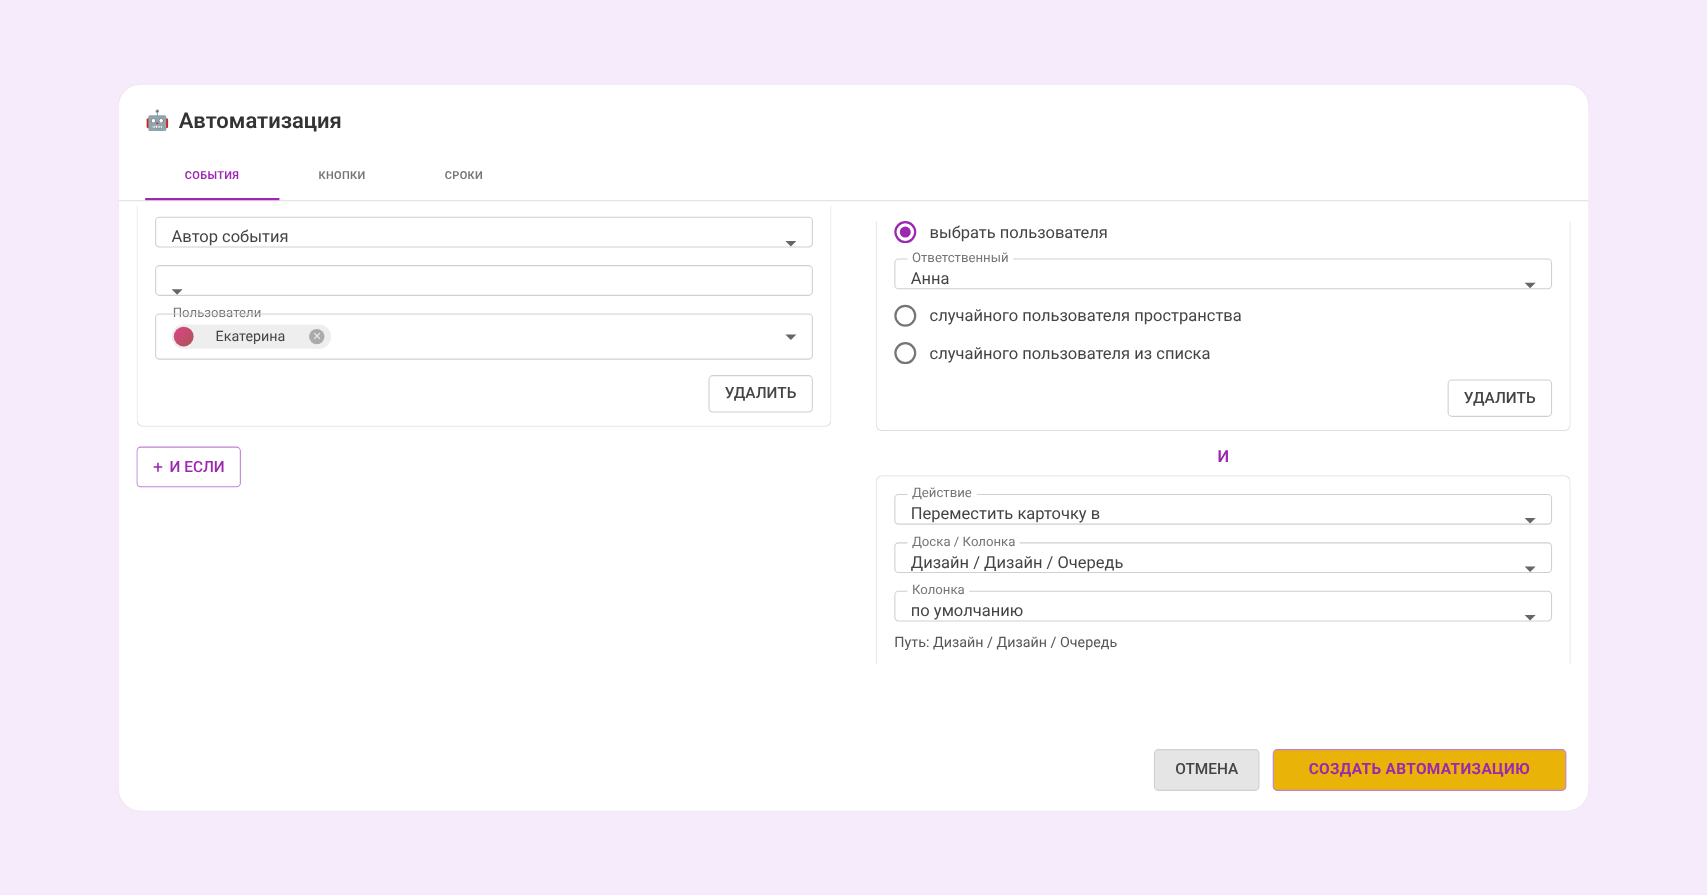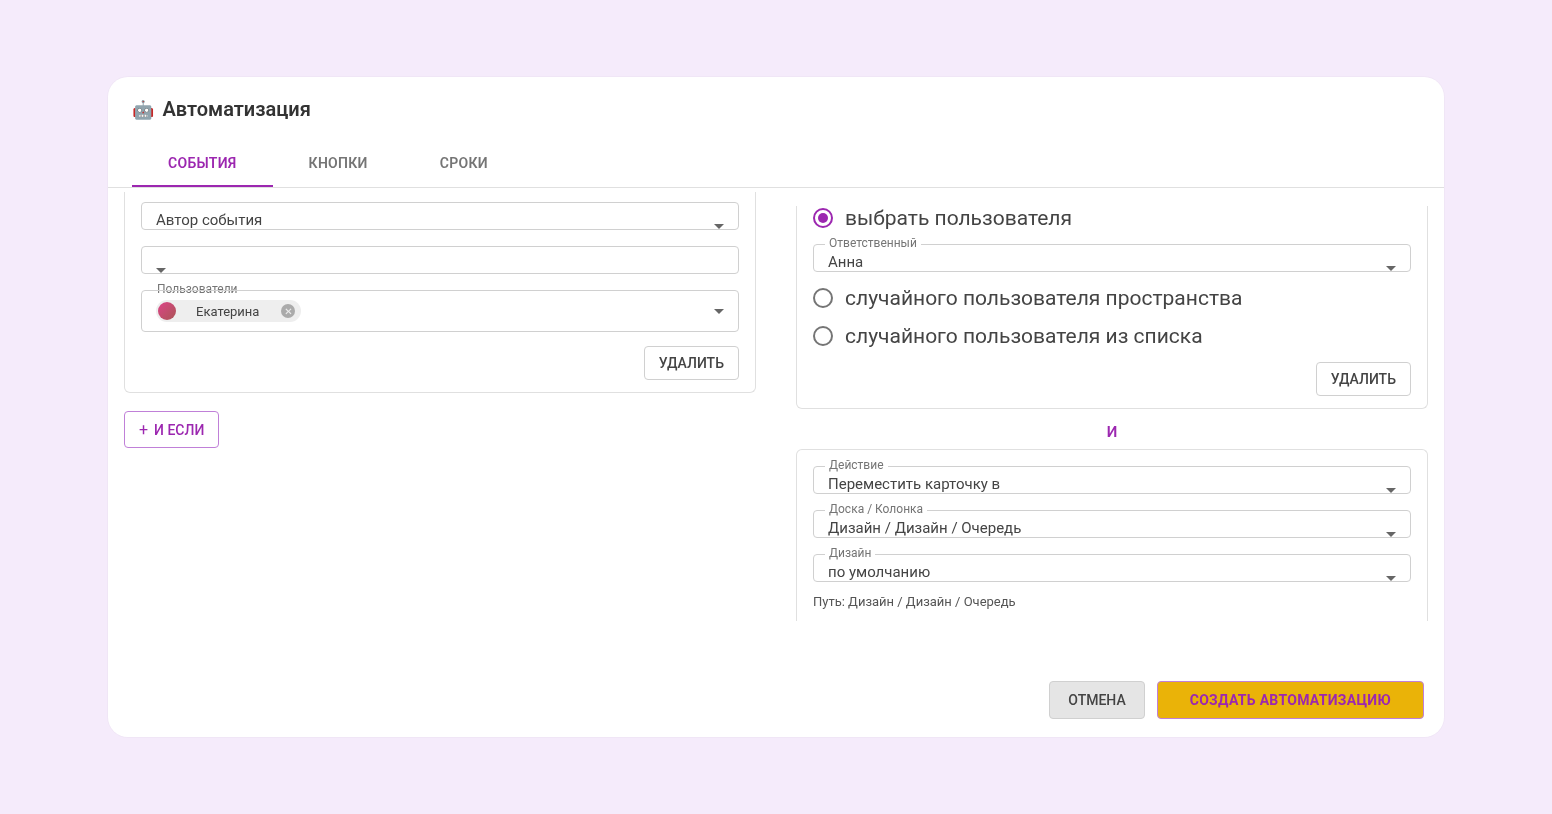--- a/index.html
+++ b/index.html
@@ -3,21 +3,21 @@
 <meta charset="utf-8">
 <style>
   * { box-sizing: border-box; margin: 0; padding: 0; font-family: -apple-system, BlinkMacSystemFont, "Segoe UI", Roboto, Helvetica, Arial, sans-serif; }
   body { background: #f5ebfb; width: 1552px; height: 814px; overflow: hidden; display: flex; align-items: center; justify-content: center; }
   .modal { background: #fff; width: 1336px; height: 660px; border-radius: 20px; position: relative; display: flex; flex-direction: column; box-shadow: 0 0 0 1px rgba(0,0,0,0.02); }
   .modal-header { padding: 20px 24px 0 24px; }
   .title-row { display: flex; align-items: center; gap: 8px; }
   .title-icon { font-size: 18px; }
   .title-text { font-size: 20px; font-weight: 600; color: #333; }
   .tabs { display: flex; gap: 0; border-bottom: 1px solid #e0e0e0; margin-top: 20px; padding: 0 24px; }
-  .tab { padding: 14px 36px; font-size: 14px; font-weight: 600; letter-spacing: 0.3px; color: #757575; cursor: pointer; border-bottom: 2px solid transparent; }
+  .tab { padding: 14px 36px; font-size: 10px; font-weight: 600; letter-spacing: 0.3px; color: #757575; cursor: pointer; border-bottom: 2px solid transparent; }
   .tab.active { color: #9c27b0; border-bottom-color: #9c27b0; }
   .modal-body { flex: 1; overflow: hidden; display: flex; padding: 0 16px; gap: 40px; }
   .col { flex: 1; overflow-y: auto; padding: 4px 0; }
   .card { border: 1px solid #e0e0e0; border-radius: 6px; margin: 8px 0 12px 0; padding: 0 16px 12px 16px; position: relative; }
   .card.cut-top { border-top: none; border-radius: 0 0 6px 6px; margin-top: 0; }
   .card.cut-bottom { border-bottom: none; border-radius: 6px 6px 0 0; margin-bottom: 0; }
   .select-field { position: relative; margin-top: 16px; }
   .select-box { border: 1px solid #d0d0d0; border-radius: 4px; height: 28px; display: flex; align-items: flex-end; padding: 0 14px; cursor: pointer; }
   .select-box .value { flex: 1; font-size: 15px; color: #444; }
   .select-box .arrow { width: 0; height: 0; border-left: 5px solid transparent; border-right: 5px solid transparent; border-top: 5px solid #666; }
@@ -29,21 +29,21 @@
   .chip-box .arrow { margin-left: auto; width: 0; height: 0; border-left: 5px solid transparent; border-right: 5px solid transparent; border-top: 5px solid #666; }
   .card-actions { display: flex; justify-content: flex-end; margin-top: 14px; }
   .btn-outline { border: 1px solid #d0d0d0; background: #fff; border-radius: 4px; padding: 8px 14px; font-size: 14px; font-weight: 500; color: #444; cursor: pointer; }
   .btn-outline-purple { border: 1px solid #c080d8; background: #fff; border-radius: 4px; padding: 8px 14px; font-size: 14px; font-weight: 500; color: #9c27b0; cursor: pointer; display: inline-flex; align-items: center; gap: 6px; }
   .plus-icon { font-size: 16px; font-weight: 400; }
   .add-if-wrap { padding: 6px 0; }
   .radio-row { display: flex; align-items: center; gap: 12px; margin: 14px 0; cursor: pointer; }
   .radio { width: 20px; height: 20px; border: 2px solid #757575; border-radius: 50%; display: inline-flex; align-items: center; justify-content: center; flex-shrink: 0; }
   .radio.checked { border-color: #9c27b0; }
   .radio.checked::after { content: ""; width: 10px; height: 10px; background: #9c27b0; border-radius: 50%; }
-  .radio-label { font-size: 21px; color: #444; }
+  .radio-label { font-size: 15px; color: #444; }
   .sep-and { text-align: center; font-size: 15px; font-weight: 600; color: #9c27b0; margin: 14px 0 6px 0; }
   .path-text { font-size: 13px; color: #555; margin-top: 12px; }
   .modal-footer { border-top: none; padding: 12px 20px 18px 20px; display: flex; justify-content: flex-end; gap: 12px; }
   .btn-cancel { border: 1px solid #d0d0d0; background: #e5e5e5; border-radius: 4px; padding: 10px 18px; font-size: 14px; font-weight: 500; color: #444; cursor: pointer; }
   .btn-primary { border: 1px solid #c080d8; background: #eab308; border-radius: 4px; padding: 10px 32px; font-size: 14px; font-weight: 700; color: #9c27b0; cursor: pointer; letter-spacing: 0.3px; }
   .cut-line-top { height: 10px; }
 </style>
 </head>
 <body>
 
@@ -151,21 +151,21 @@
 
         <div class="select-field">
           <span class="float-label">Доска / Колонка</span>
           <div class="select-box">
             <span class="value">Дизайн / Дизайн / Очередь</span>
             <span class="arrow"></span>
           </div>
         </div>
 
         <div class="select-field">
-          <span class="float-label">Дизайн</span>
+          <span class="float-label">Колонка</span>
           <div class="select-box">
             <span class="value">по умолчанию</span>
             <span class="arrow"></span>
           </div>
         </div>
 
         <div class="path-text">Путь: Дизайн / Дизайн / Очередь</div>
       </div>
     </div>
 

